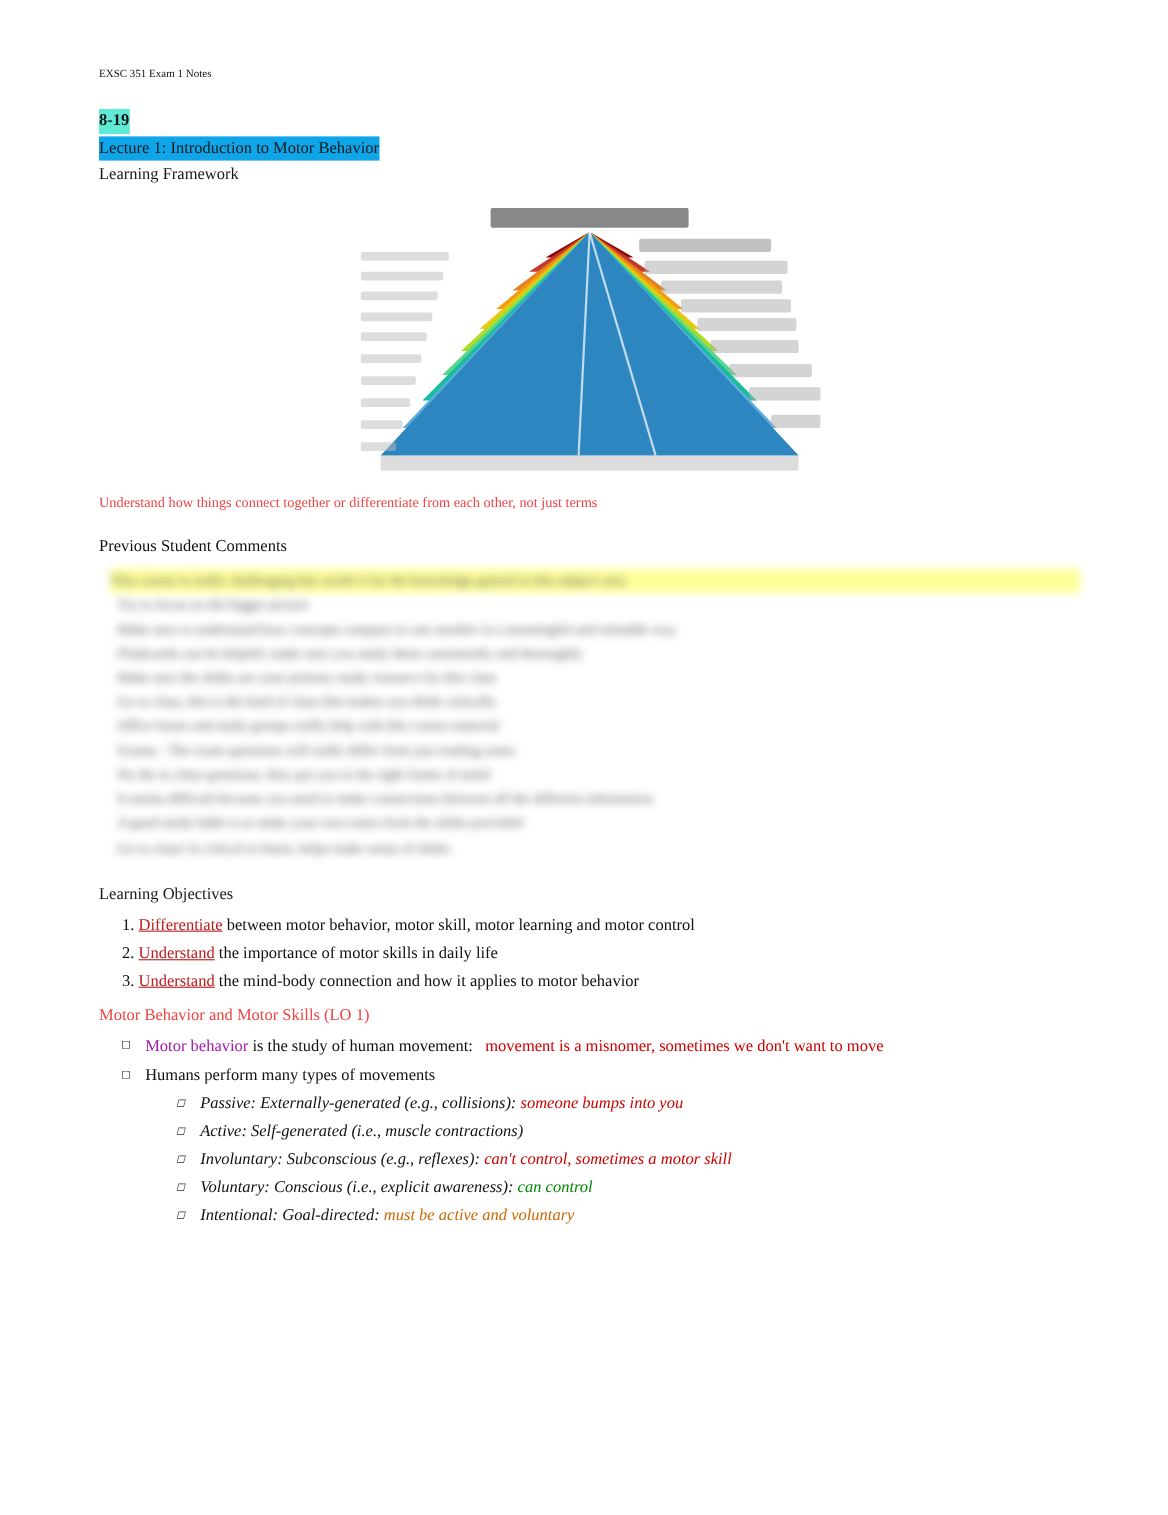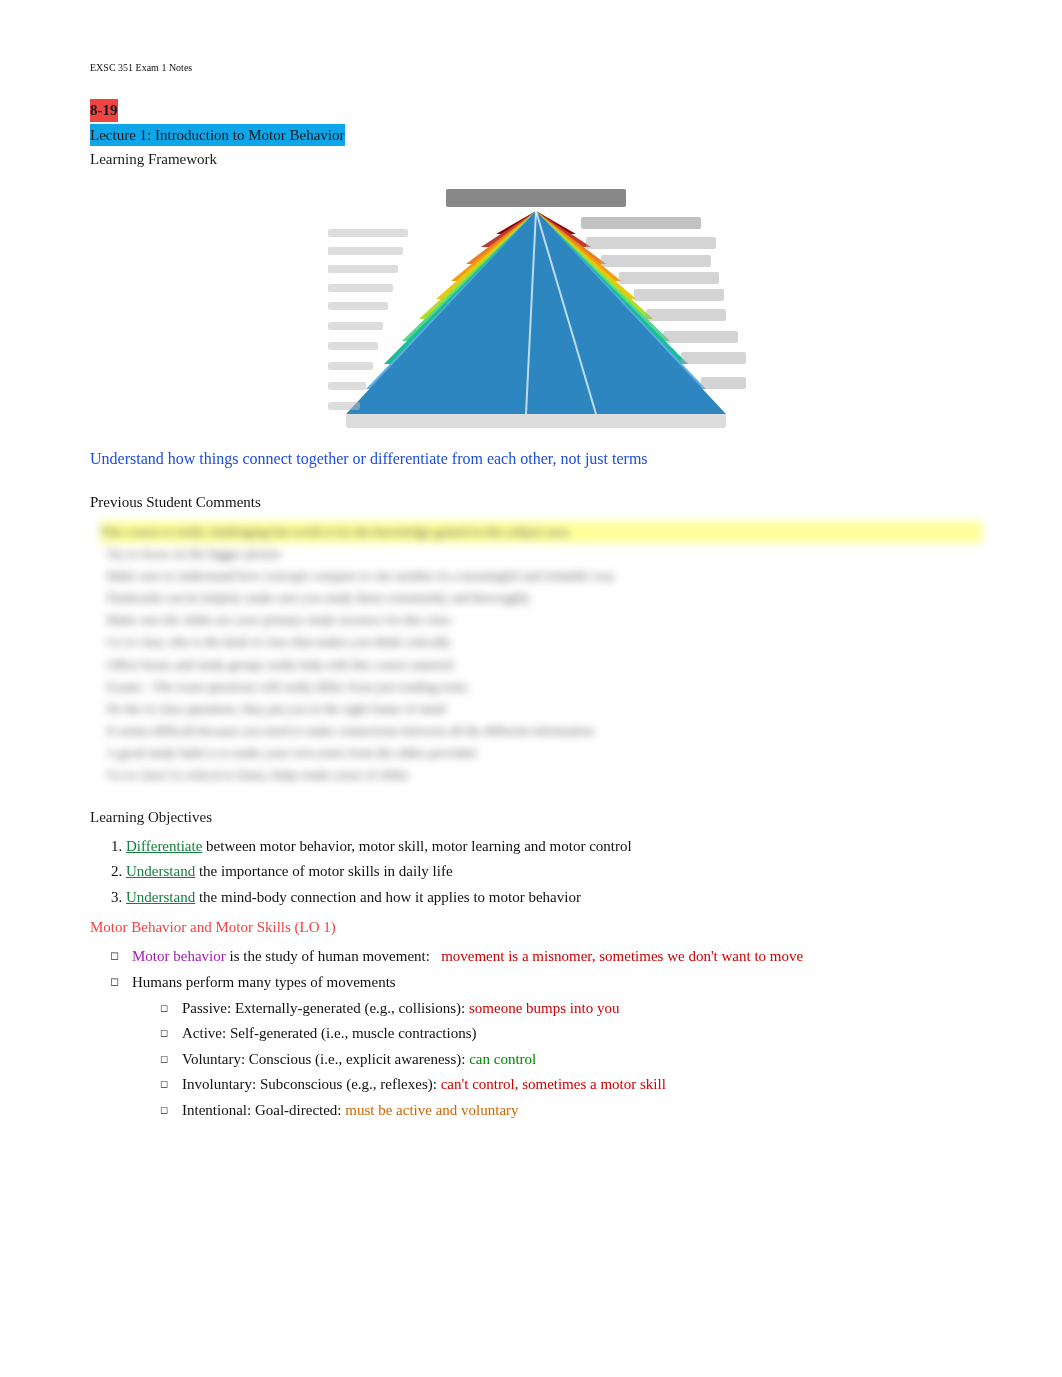--- a/index.html
+++ b/index.html
@@ -16,21 +16,21 @@
     }
 
     .doc-title {
       font-size: 10px;
       font-weight: normal;
       margin-bottom: 24px;
       color: #111;
     }
 
     .date-label {
-      background: #ef4444;
+      background: #5eead4;
       font-size: 15px;
       font-weight: bold;
       display: inline-block;
       margin-bottom: 2px;
     }
 
     .lecture-title {
       background: #0ea5e9;
       font-size: 15px;
       font-weight: normal;
@@ -49,23 +49,23 @@
       justify-content: center;
       margin: 18px 0 18px 0;
     }
 
     .pyramid-svg {
       width: 420px;
       height: 240px;
     }
 
     .understand-text {
-      font-size: 16px;
+      font-size: 13px;
       margin-bottom: 20px;
-      color: #1d4ed8;
+      color: #ef4444;
     }
 
     .prev-comments-title {
       font-size: 15px;
       margin-bottom: 8px;
       color: #111;
     }
 
     
     .comments-block {
@@ -96,21 +96,21 @@
       margin-bottom: 8px;
     }
 
     .lo-list li {
       font-size: 15px;
       margin-bottom: 3px;
       color: #111;
     }
 
     .lo-keyword {
-      color: #15803d;
+      color: #b91c1c;
       text-decoration: underline;
     }
 
     .motor-behavior-section-title {
       font-size: 15px;
       margin-bottom: 6px;
       color: #ef4444;
     }
 
     .bullet-level1 {
@@ -133,20 +133,21 @@
       left: 0;
       font-size: 11px;
       top: 2px;
       color: #333;
     }
 
     .bullet-level2 {
       list-style: none;
       padding-left: 28px;
       margin-top: 3px;
+      font-style: italic;
     }
 
     .bullet-level2 > li {
       position: relative;
       padding-left: 22px;
       font-size: 15px;
       margin-bottom: 3px;
       color: #111;
     }
 
@@ -298,30 +299,30 @@
       <li>
         <span>Passive: </span>
         <span>Externally-generated (e.g., collisions): </span>
         <span class="red-text">someone bumps into you</span>
       </li>
       <li>
         <span>Active: </span>
         <span>Self-generated (i.e., muscle contractions)</span>
       </li>
       <li>
+        <span>Involuntary: </span>
+        <span>Subconscious (e.g., reflexes): </span>
+        <span class="red-text">can't control, sometimes a motor skill</span>
+      </li>
+      <li>
         <span>Voluntary: </span>
         <span>Conscious (i.e., explicit awareness): </span>
         <span class="green-text">can control</span>
       </li>
       <li>
-        <span>Involuntary: </span>
-        <span>Subconscious (e.g., reflexes): </span>
-        <span class="red-text">can't control, sometimes a motor skill</span>
-      </li>
-      <li>
         <span>Intentional: </span>
         <span> Goal-directed: </span>
         <span style="color:#cc6600;">must be active and voluntary</span>
       </li>
     </ul>
   </li>
 </ul>
 
 
 

